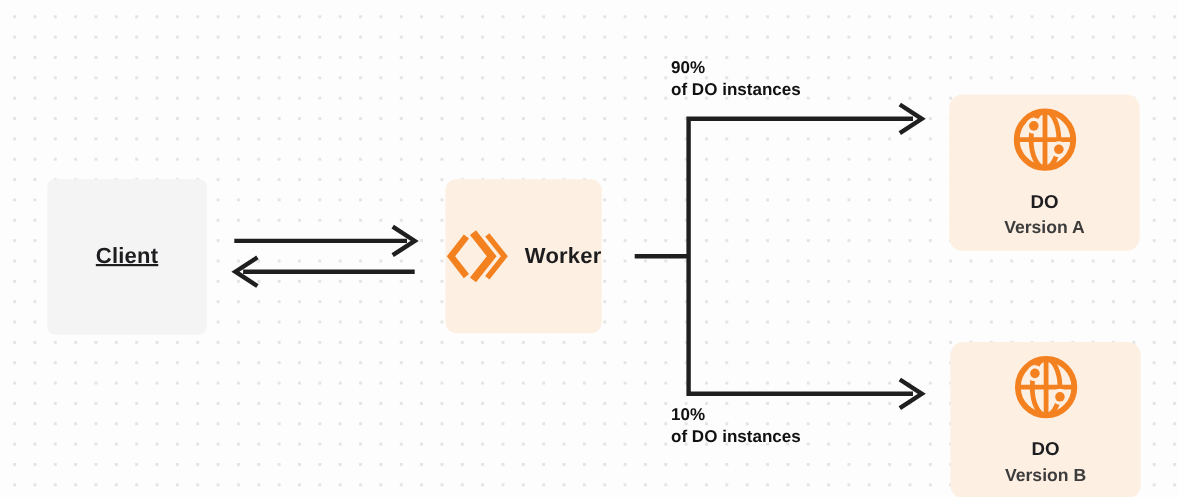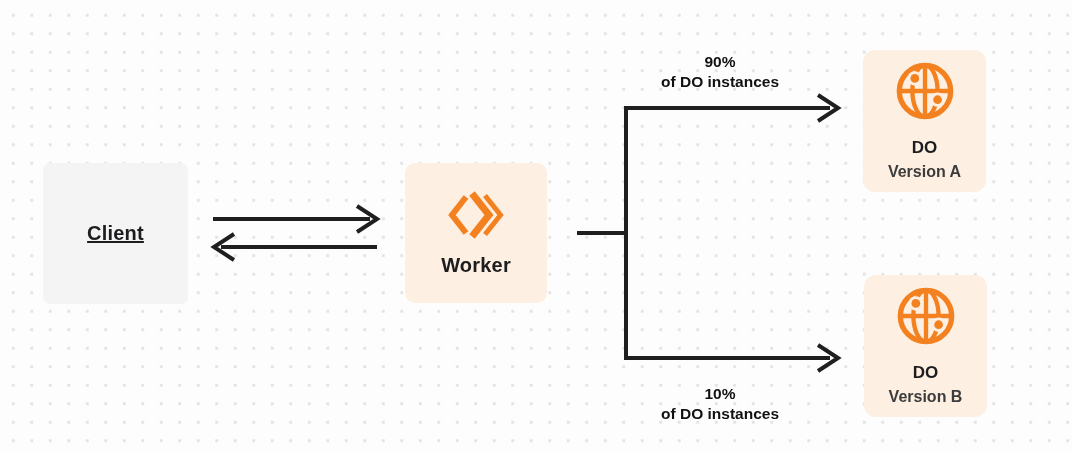--- a/index.html
+++ b/index.html
@@ -36,31 +36,31 @@
     background:var(--gray-box);
     border-radius:7px;
     font-size:20px;font-weight:700;color:var(--text-primary);
     letter-spacing:.2px;
     text-decoration:underline;
   }
   .node-worker{
     left:405px;top:163px;width:142px;height:140px;
     background:var(--peach);
     border-radius:10px;
-    flex-direction:column;gap:14px;
+    flex-direction:row;gap:14px;
   }
   .node-worker .node-label{
     font-size:20px;font-weight:700;color:var(--text-primary);
     letter-spacing:.2px;
   }
   .node-do{
     background:var(--peach);
     border-radius:12px;
     flex-direction:column;gap:4px;
-    width:123px;height:142px;
+    width:173px;height:142px;margin-top:36px;
   }
   .node-do-a{left:863px;top:50px;}
   .node-do-b{left:864px;top:275px;}
   .node-do .do-title{
     font-size:17px;font-weight:700;color:var(--text-primary);
     margin-top:12px;line-height:20px;
   }
   .node-do .do-subtitle{
     font-size:16px;font-weight:700;color:var(--text-secondary);
     line-height:20px;
@@ -69,26 +69,25 @@
   .connectors{
     position:absolute;left:0;top:0;width:1072px;height:452px;
     pointer-events:none;
   }
   .connectors path{
     stroke:var(--ink);stroke-width:4;fill:none;
     stroke-linejoin:miter;stroke-linecap:butt;
   }
   .edge-label{
     position:absolute;width:220px;
-    text-align:center;
     font-size:15.5px;font-weight:700;color:#111111;
     line-height:19.5px;
   }
   .edge-label-top{left:610px;top:52px;}
-  .edge-label-bottom{left:610px;top:384px;}
+  .edge-label-bottom{left:610px;top:368px;}
   .edge-label span{display:block;}
 </style>
 </head>
 <body>
 
 <div class="canvas">
 
   <svg class="connectors" viewBox="0 0 1072 452" xmlns="http://www.w3.org/2000/svg">
 
     <path d="M213 219 H370"></path>

